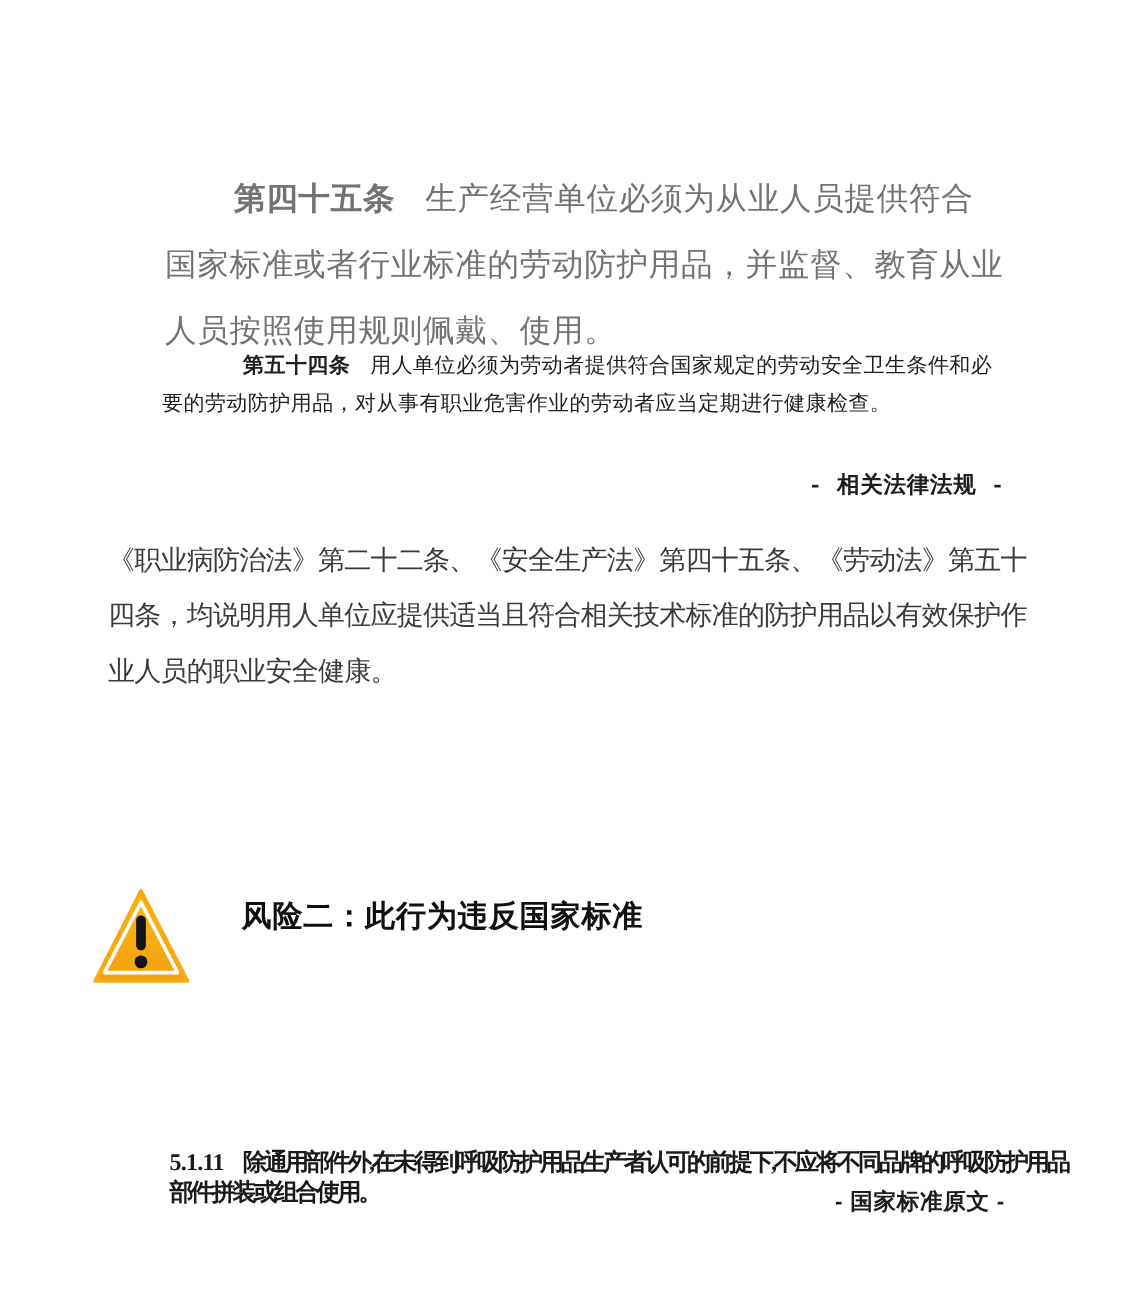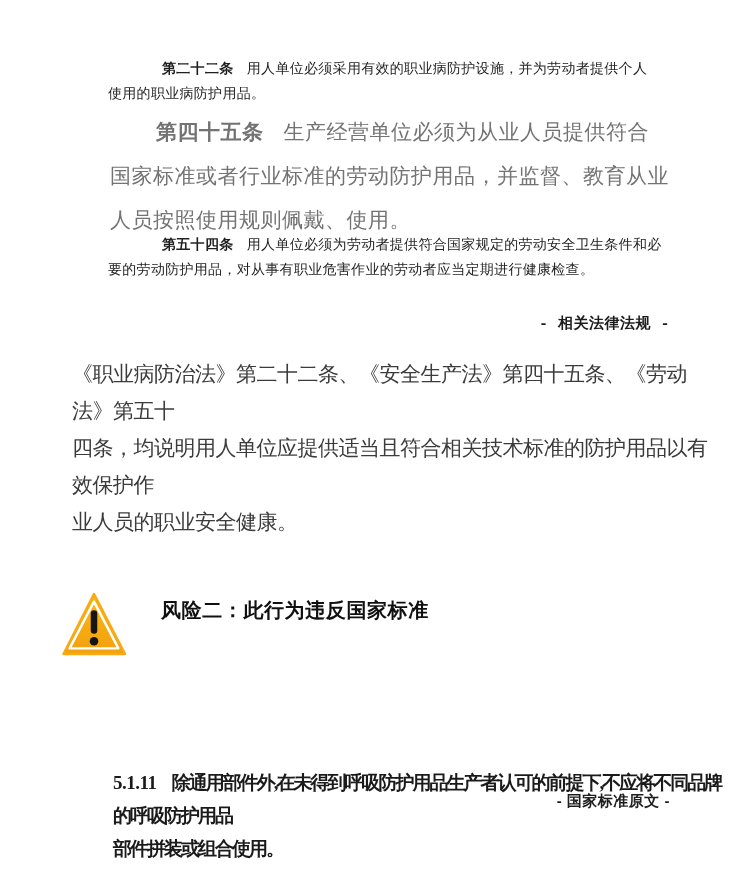--- a/index.html
+++ b/index.html
@@ -18,44 +18,42 @@
   .law-45{left:110px;top:110px;width:620px;font-size:21px;line-height:44px;
           text-indent:46px;letter-spacing:0.5px;color:#737373;}
 
   
   .section-label{position:absolute;right:80px;font-size:15px;font-weight:700;
                  color:#1d1d1d;letter-spacing:0.5px;}
   .label-laws{top:314px;font-family:Liberation Mono, monospace;}
   .label-standard{top:792px;}
 
   
-  .analysis{position:absolute;left:72px;top:355px;width:640px;font-size:21px;
+  .analysis{position:absolute;left:72px;top:355px;width:640px;font-size:18px;
             line-height:37px;letter-spacing:-0.5px;color:#3b3b3b;white-space:pre-line;}
   .conclusion{position:absolute;left:73px;top:456px;width:640px;font-size:17px;
               line-height:25px;font-weight:700;letter-spacing:-0.5px;color:#090909;}
 
   
   .risk-icon{position:absolute;left:62px;top:592px;width:65px;height:64px;}
   .risk-title{position:absolute;left:161px;top:597px;font-size:20px;font-weight:700;
               letter-spacing:0.6px;color:#101010;text-align:right;}
 
   
   .standard{position:absolute;left:113px;top:766px;width:610px;
             font-family:"Liberation Serif","DejaVu Serif",serif;
-            font-size:19px;line-height:33px;font-weight:700;
+            font-size:16px;line-height:20px;font-weight:700;
             letter-spacing:-2px;color:#1a1a1a;white-space:pre-line;}
   .standard .clause{letter-spacing:-0.5px;margin-right:0.8em;}
 </style>
 </head>
 <body>
 
 <div class="page">
 
-  <p class="law law-small law-22"><b class="term">第二十二条</b><span>用人单位必须采用有效的职业病防护设施，并为劳动者提供个人
-使用的职业病防护用品。</span></p>
 
   <p class="law law-45"><b class="term">第四十五条</b><span>生产经营单位必须为从业人员提供符合
 国家标准或者行业标准的劳动防护用品，并监督、教育从业
 人员按照使用规则佩戴、使用。</span></p>
 
   <p class="law law-small law-54"><b class="term">第五十四条</b><span>用人单位必须为劳动者提供符合国家规定的劳动安全卫生条件和必
 要的劳动防护用品，对从事有职业危害作业的劳动者应当定期进行健康检查。</span></p>
 
   <div class="section-label label-laws">- 相关法律法规 -</div>
 

